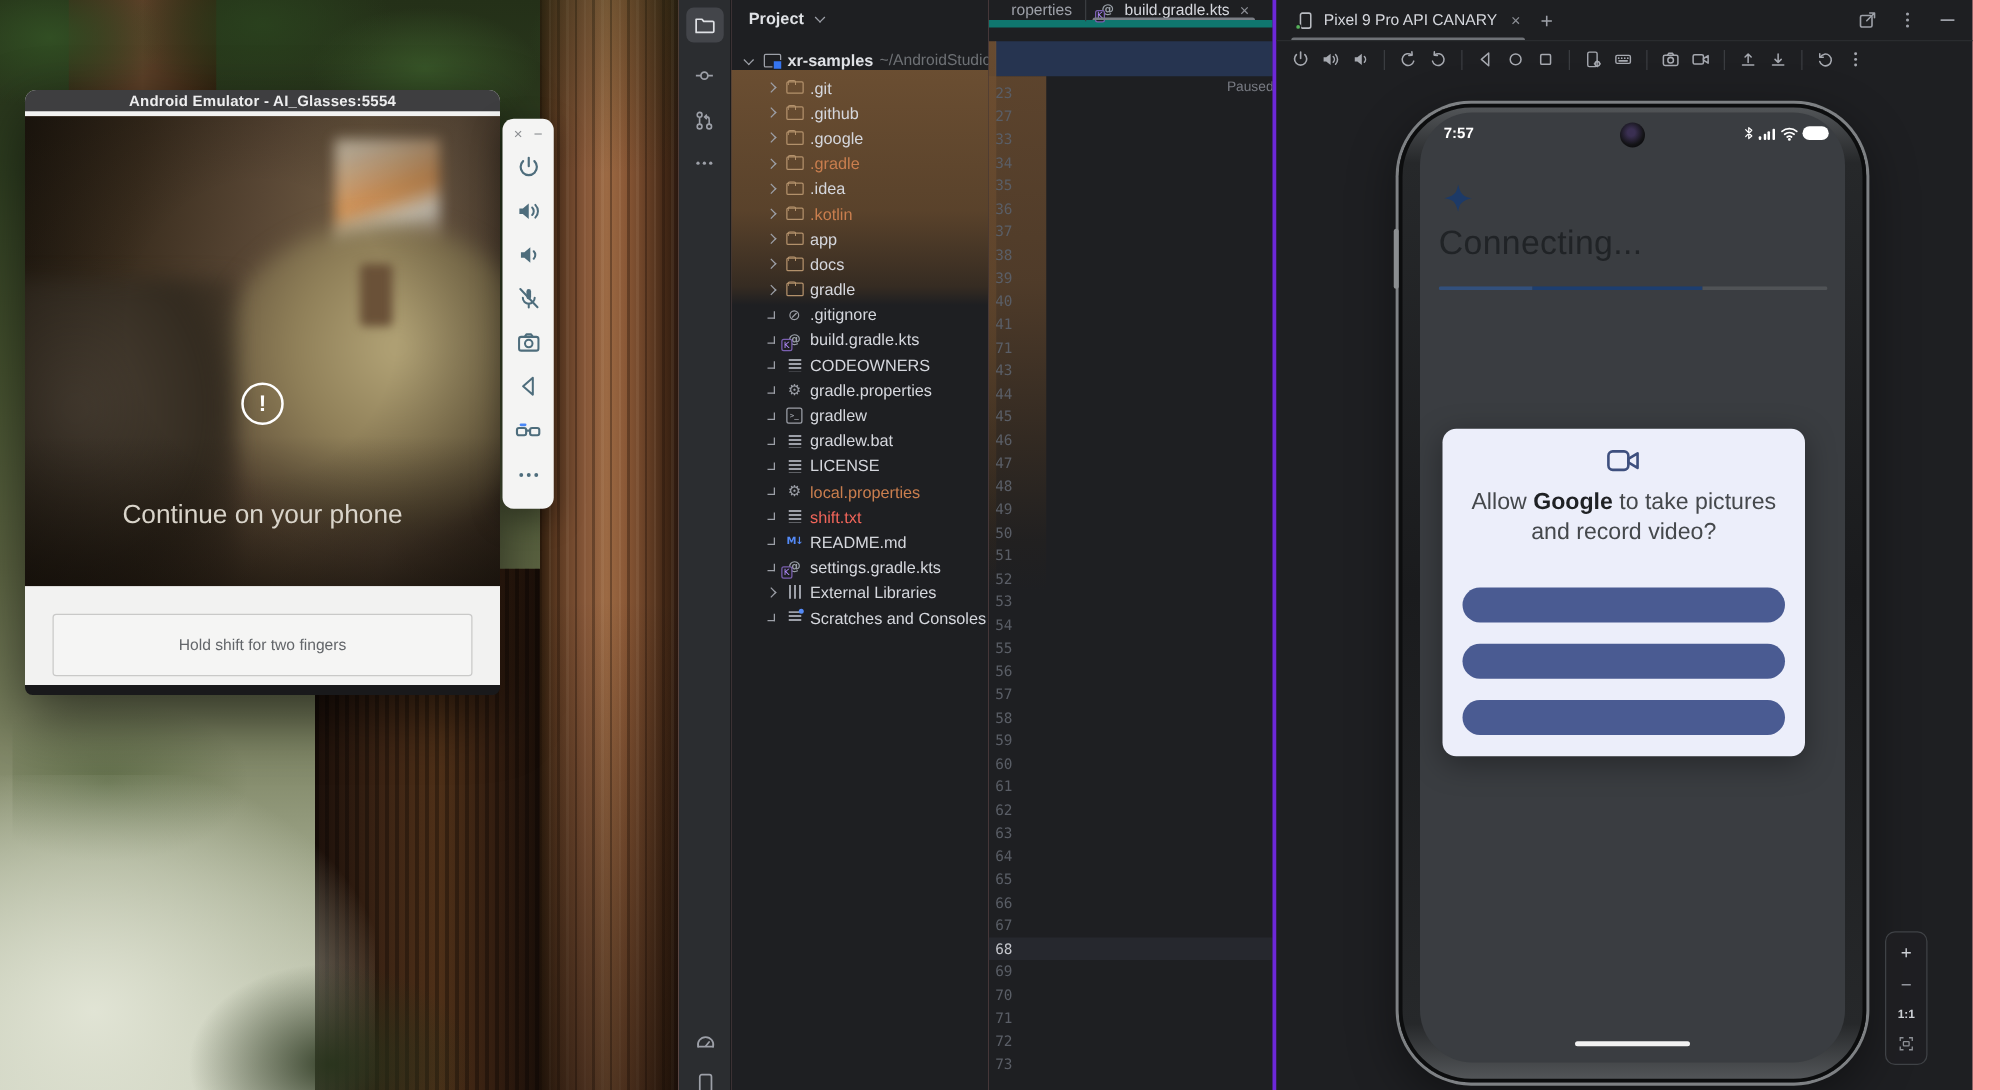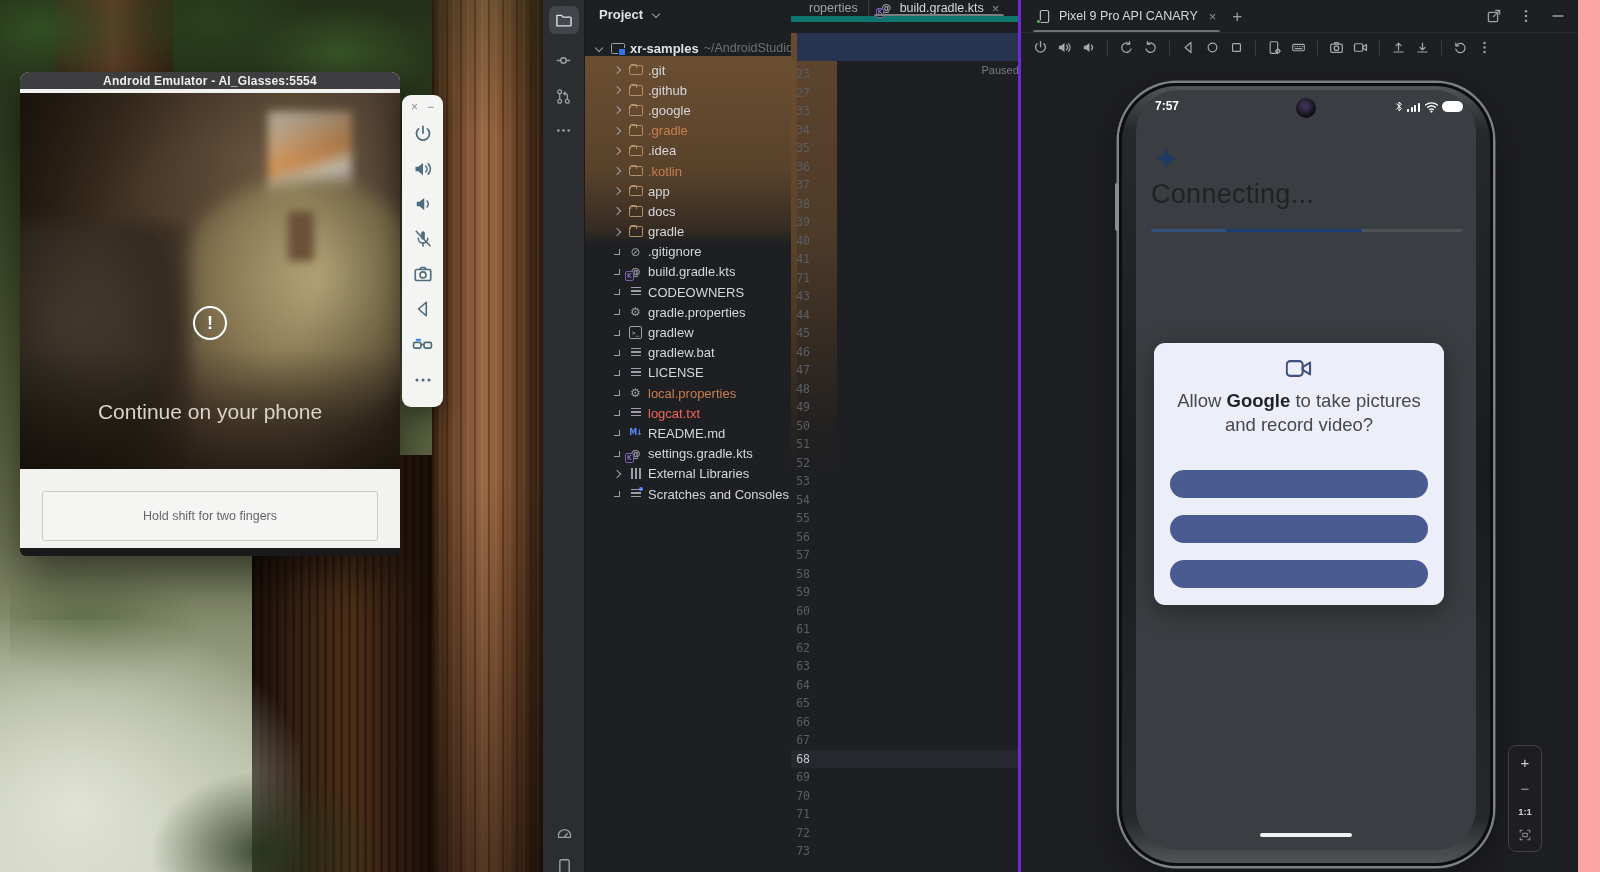--- a/index.html
+++ b/index.html
@@ -494,21 +494,21 @@
             <span class="tlabel">LICENSE</span>
           </div>
           <div class="trow excluded">
             <span class="chev"></span>
             <span class="ticon props"></span>
             <span class="tlabel">local.properties</span>
           </div>
           <div class="trow error">
             <span class="chev"></span>
             <span class="ticon textfile"></span>
-            <span class="tlabel">logcat.txt</span>
+            <span class="tlabel">shift.txt</span>
           </div>
           <div class="trow">
             <span class="chev"></span>
             <span class="ticon markdown"></span>
             <span class="tlabel">README.md</span>
           </div>
           <div class="trow">
             <span class="chev"></span>
             <span class="ticon gradle"></span>
             <span class="tlabel">settings.gradle.kts</span>

